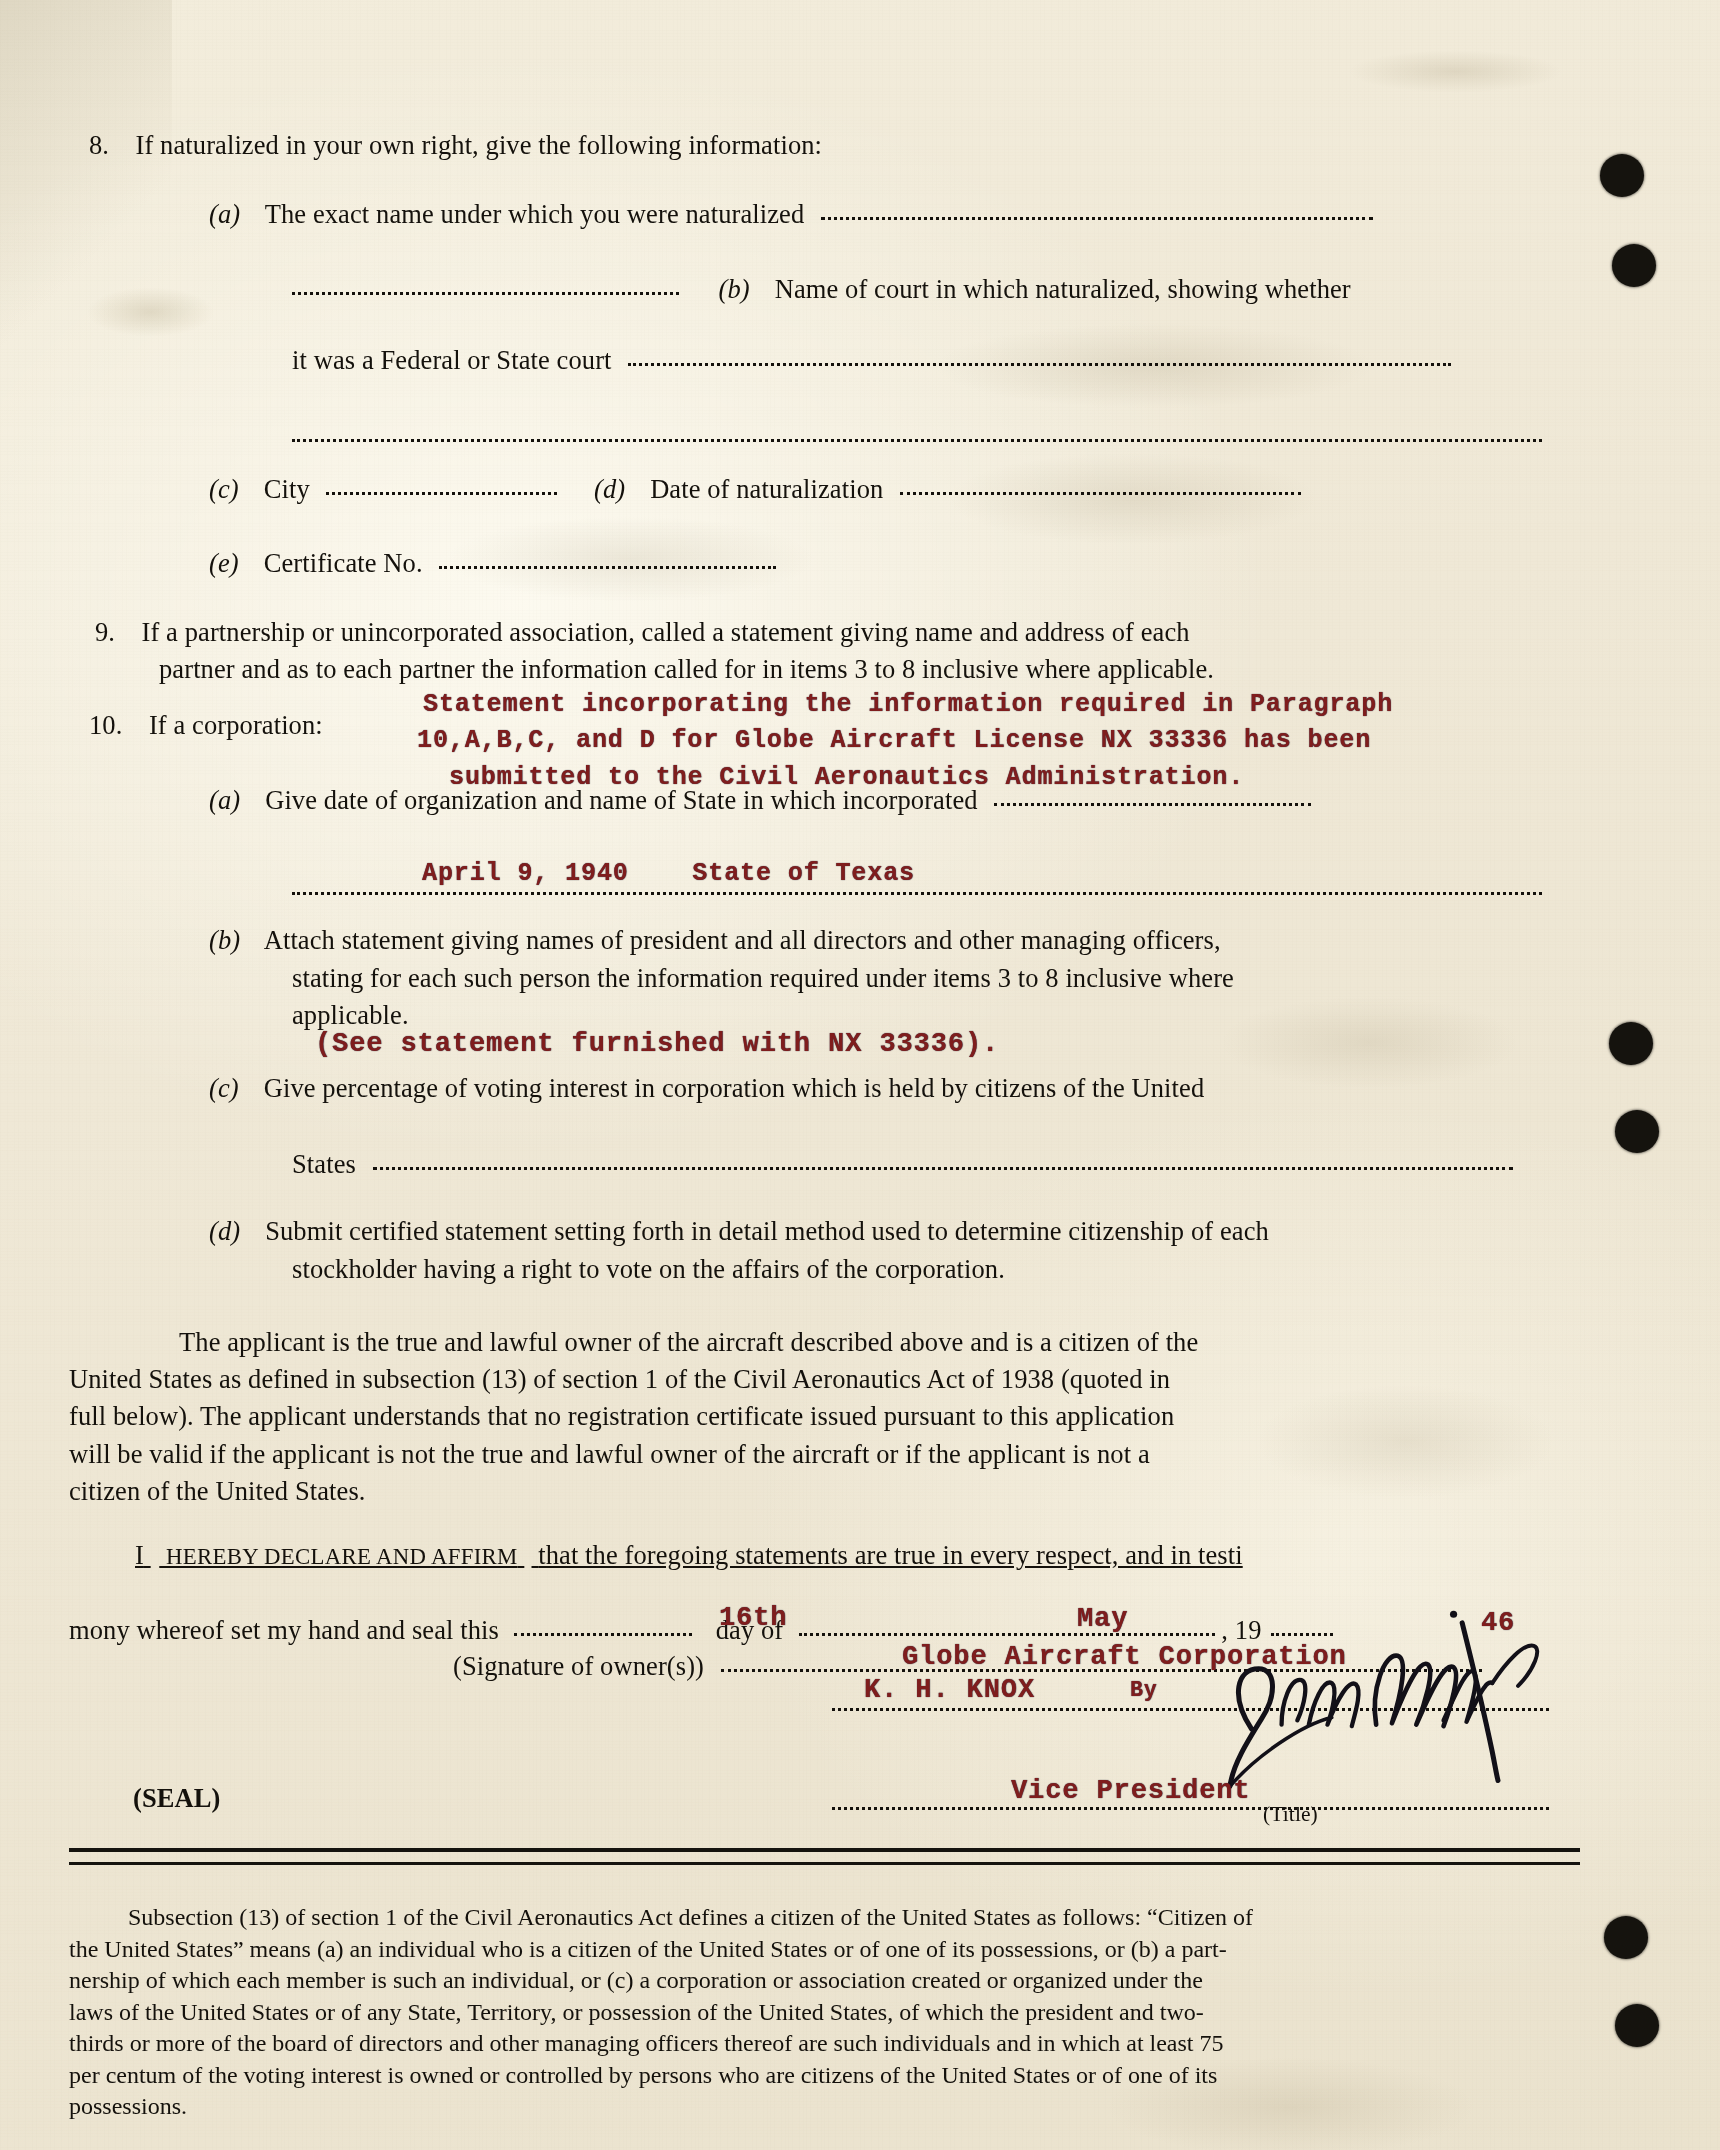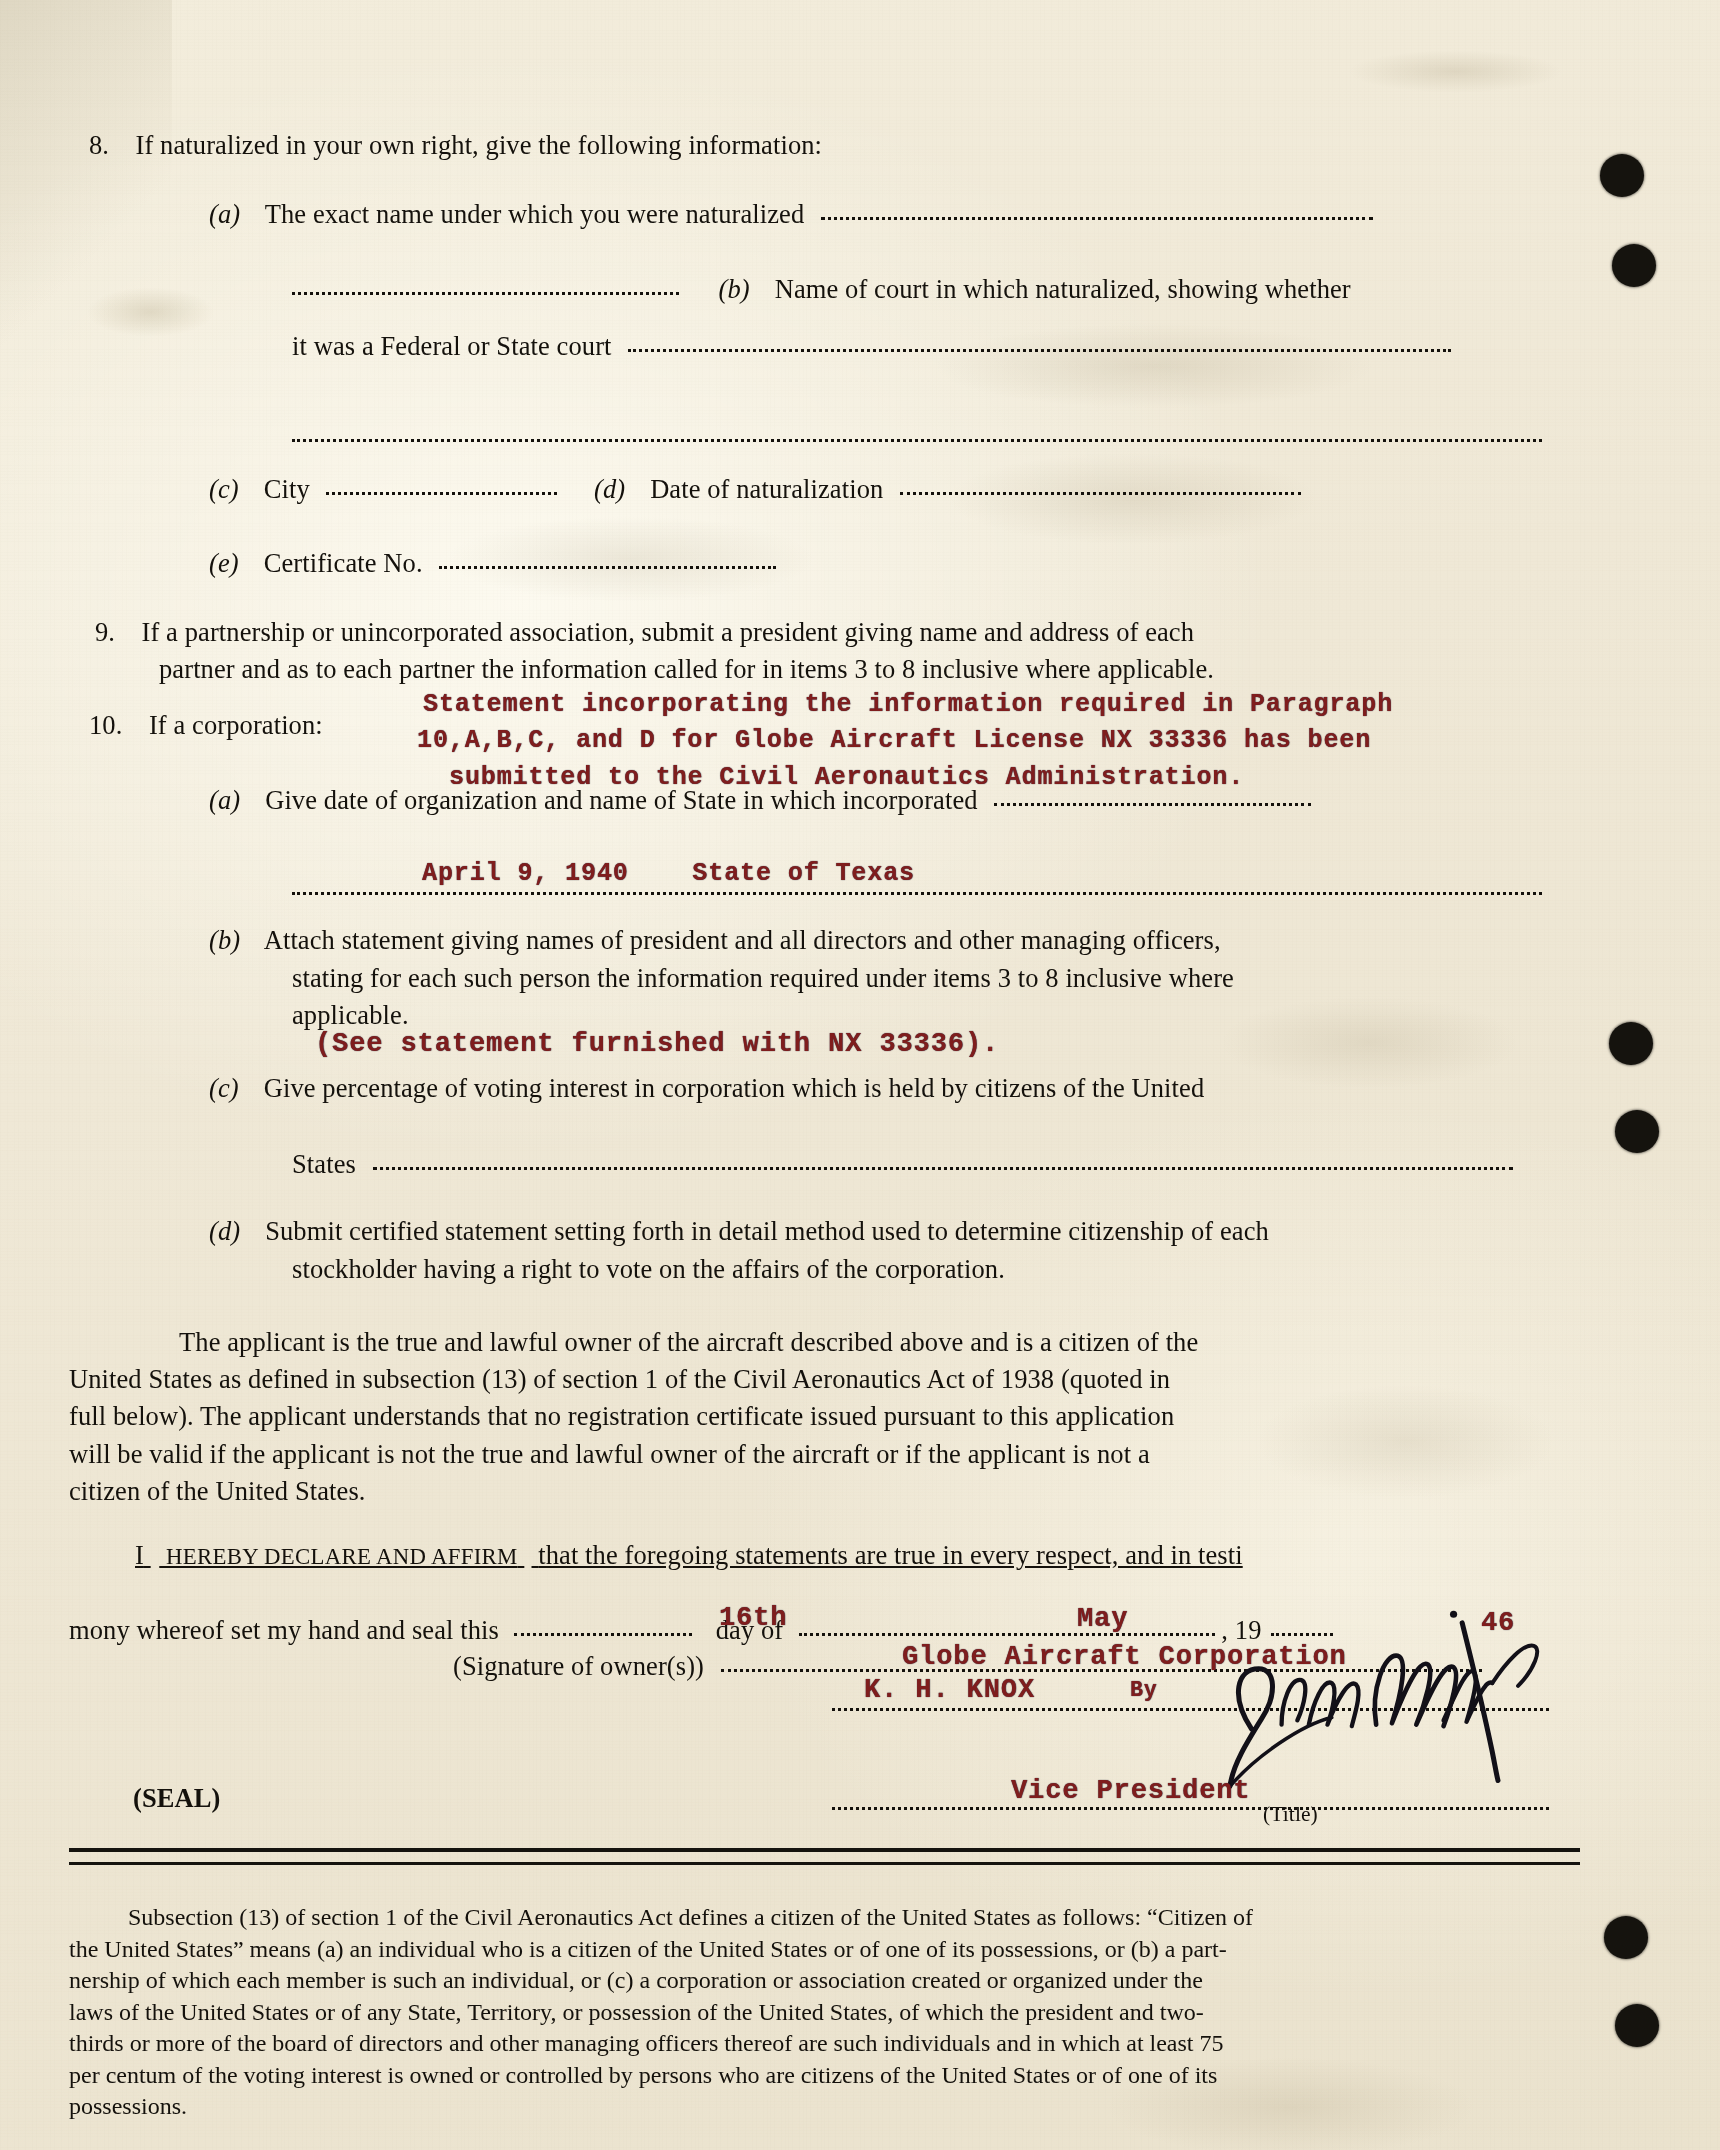--- a/index.html
+++ b/index.html
@@ -109,21 +109,21 @@
   </div>
 
   <div class="blk" style="left:292px;top:272px;">
     <span class="lead" style="width:387px;"></span>
     <span style="display:inline-block;width:26px;"></span>
     <span class="it">(b)</span>
     <span style="display:inline-block;width:11.5px;"></span>
     <span>Name of court in which naturalized, showing whether</span>
   </div>
 
-  <div class="blk" style="left:292px;top:329px;text-align:center;">
+  <div class="blk" style="left:292px;top:343px;text-align:center;">
     <span>it was a Federal or State court</span>
     <span class="lead" style="width:823px;margin-left:10px;"></span>
   </div>
 
   <span class="lead" style="position:absolute;left:292px;top:439px;width:1250px;"></span>
 
   <div class="blk" style="left:209px;top:472px;">
     <span class="it">(c)</span>
     <span style="display:inline-block;width:11.5px;"></span>
     <span>City</span>
@@ -138,21 +138,21 @@
   <div class="blk" style="left:209px;top:546px;">
     <span class="it">(e)</span>
     <span style="display:inline-block;width:11.5px;"></span>
     <span>Certificate No.</span>
     <span class="lead" style="width:337px;margin-left:10px;"></span>
   </div>
 
   <div class="blk" style="left:95px;top:615px;">
     <span>9.</span>
     <span style="display:inline-block;width:13px;"></span>
-    <span>If a partnership or unincorporated association, submit a president giving name and address of each</span>
+    <span>If a partnership or unincorporated association, called a statement giving name and address of each</span>
   </div>
   <div class="blk" style="left:159px;top:652px;">
     <span>partner and as to each partner the information called for in items 3 to 8 inclusive where applicable.</span>
   </div>
 
   <div class="blk" style="left:89px;top:708px;">
     <span>10.</span>
     <span style="display:inline-block;width:13px;"></span>
     <span>If a corporation:</span>
   </div>

